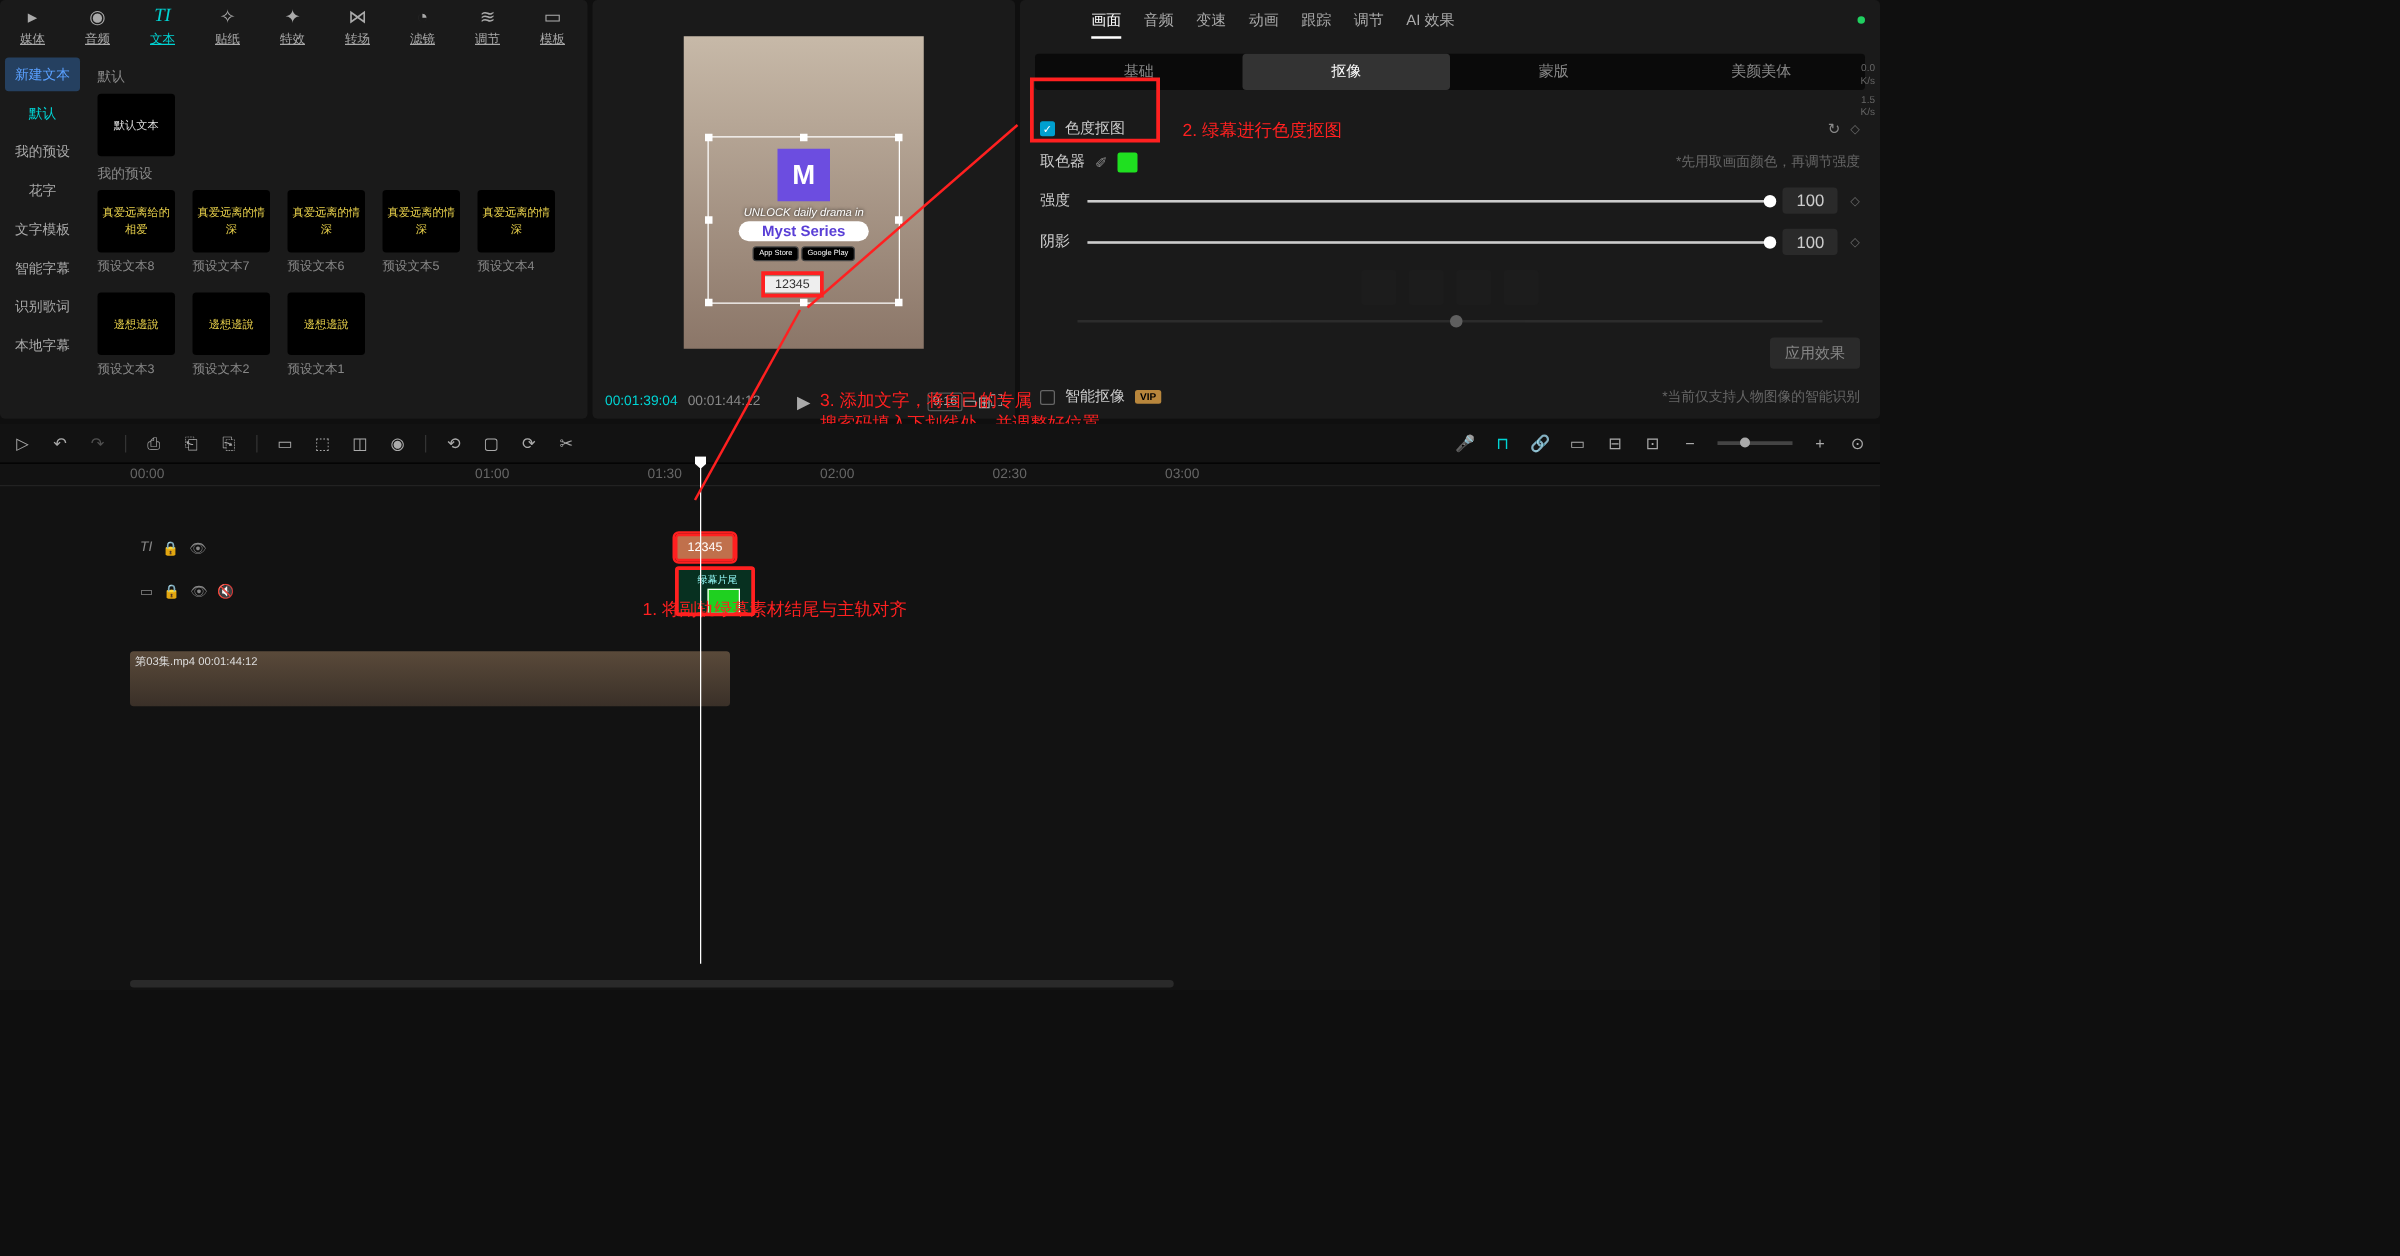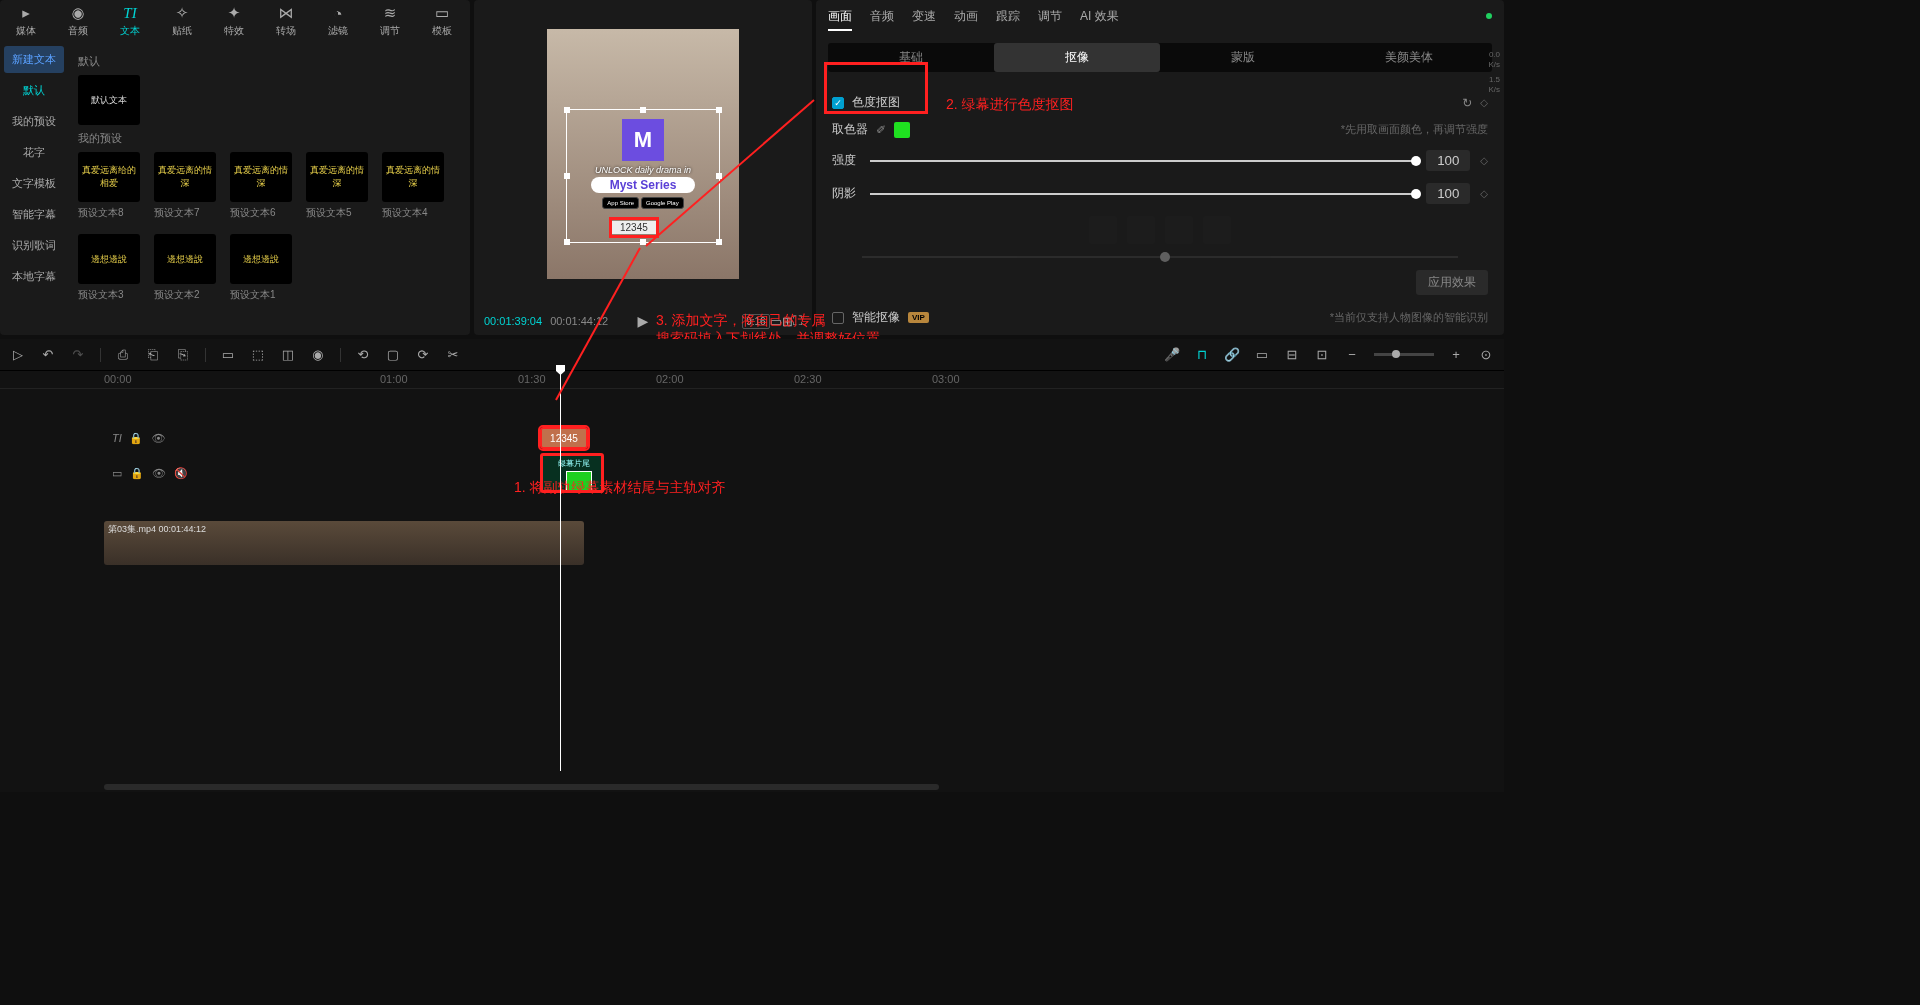--- a/index.html
+++ b/index.html
@@ -7,21 +7,21 @@
   .app { display: flex; flex-direction: column; height: 100%; }
   .top-row { display: flex; height: 335px; gap: 4px; padding: 0; }
   .panel { background: #1a1a1a; border-radius: 4px; }
 
   
   .left-panel { width: 470px; display: flex; flex-direction: column; }
   .toolbar-tabs { display: flex; gap: 0; padding: 4px 0; height: 42px; }
   .tab-btn { display: flex; flex-direction: column; align-items: center; justify-content: center; width: 52px; cursor: pointer; color: #aaa; }
   .tab-btn.active { color: #00d4d4; }
   .tab-icon { font-size: 15px; margin-bottom: 2px; }
-  .tab-label { font-size: 10px; }
+  .tab-label { font-size: 10px; text-decoration: underline; }
   .left-content { display: flex; flex: 1; }
   .sidebar { width: 68px; display: flex; flex-direction: column; padding: 4px; gap: 4px; }
   .side-item { padding: 6px 4px; text-align: center; color: #aaa; cursor: pointer; border-radius: 3px; font-size: 11px; }
   .side-item.active { color: #00d4d4; }
   .side-item.highlight { background: #254060; color: #5aa0ff; }
   .presets-area { flex: 1; padding: 6px 10px; overflow: auto; }
   .sec-title { color: #888; font-size: 11px; margin: 6px 0; }
   .preset-grid { display: flex; flex-wrap: wrap; gap: 14px; }
   .preset-item { width: 62px; }
   .preset-thumb { width: 62px; height: 50px; background: #000; border-radius: 3px; display: flex; align-items: center; justify-content: center; font-size: 9px; color: #e8d04a; text-align: center; overflow: hidden; }
@@ -48,21 +48,21 @@
   .pf-time { color: #00d4d4; }
   .pf-time2 { color: #888; }
   .pf-center { position:absolute; left:50%; transform:translateX(-50%); cursor:pointer; color:#aaa; font-size:14px;}
   .pf-right { margin-left: auto; display: flex; align-items: flex-end; }
   .pf-icon { cursor: pointer; color: #aaa; font-size: 13px; }
 
   
   .right-panel { flex: 1; display: flex; flex-direction: column; position: relative; }
   .right-tabs { display: flex; padding: 8px 12px; gap: 18px; }
   .rtab { color: #aaa; cursor: pointer; font-size: 12px; padding-bottom:4px; }
-  .rtab.active { color: #fff; border-bottom: 2px solid #fff;}
+  .rtab.active { color: #fff; border-bottom: 2px solid #fff; margin-left: 45px;}
   .sub-tabs { display: flex; margin: 4px 12px; background: #0a0a0a; border-radius: 3px; }
   .stab { flex: 1; text-align: center; padding: 6px; color: #888; cursor: pointer; border-radius: 3px; font-size:12px;}
   .stab.active { background: #333; color: #fff; }
   .props { padding: 8px 16px; }
   .prop-row { display: flex; align-items: center; margin: 10px 0; gap: 8px; font-size:12px; }
   .chk { width: 12px; height: 12px; border: 1px solid #666; border-radius: 2px; display:inline-flex;align-items:center;justify-content:center;cursor:pointer;}
   .chk.on { background: #00a0d0; border-color:#00a0d0; color:#fff; font-size:9px;}
   .redbox { border: 3px solid #ff2020; position: absolute; }
   .red-annot { color: #ff2020; font-size: 14px; position: absolute; }
   .color-sw { width: 16px; height: 16px; background: #1fe020; border-radius: 2px; cursor:pointer; }

